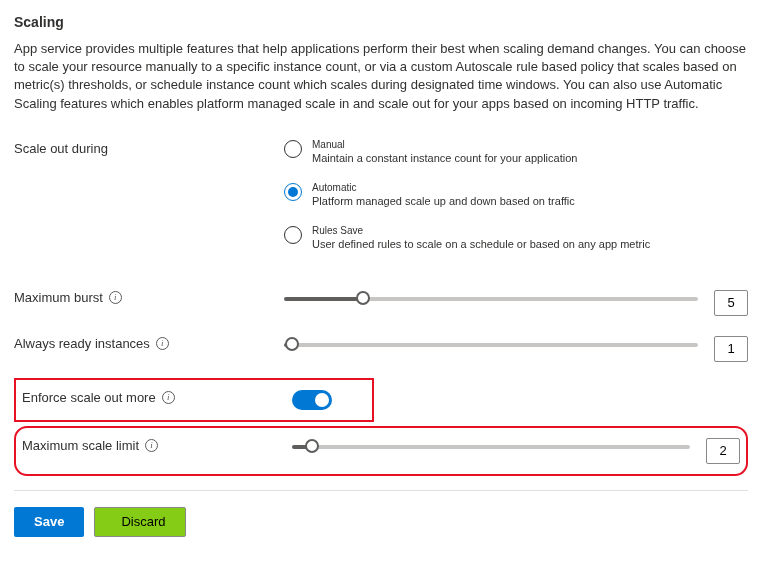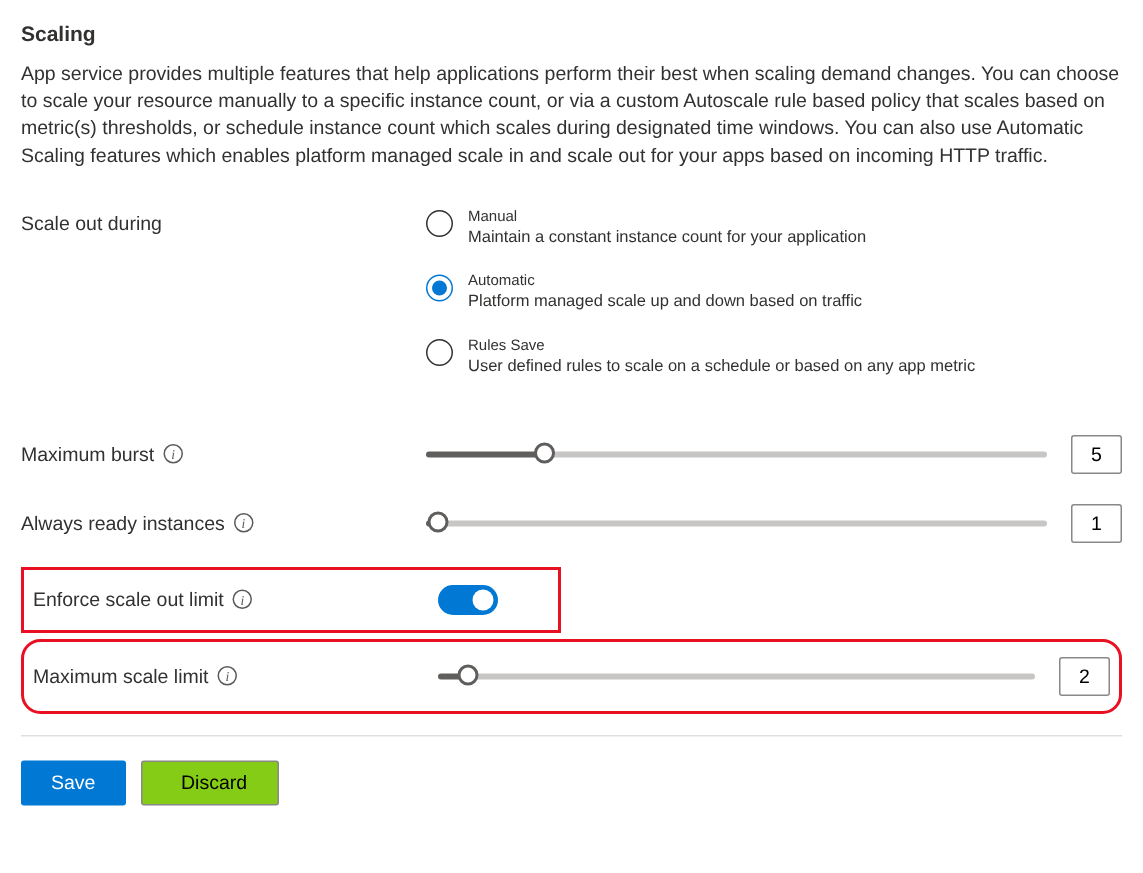--- a/index.html
+++ b/index.html
@@ -73,21 +73,21 @@
     align-items: center;
     justify-content: center;
     font-size: 9px;
     color: #5a5a5a;
     font-style: italic;
     font-family: Georgia, serif;
     cursor: pointer;
   }
   .section-row {
     display: flex;
-    align-items: center;
+    align-items: flex-start;
     padding: 10px 0;
   }
   .section-label {
     width: 270px;
     display: flex;
     align-items: center;
     gap: 6px;
   }
   .slider-wrap {
     flex: 1;
@@ -162,21 +162,21 @@
     height: 30px;
     padding: 0 20px;
     font-size: 13px;
     border-radius: 2px;
     cursor: pointer;
   }
   .btn.primary {
     background: #0078d4;
     color: #fff;
     border: none;
-    font-weight: 400;
+    font-weight: 700;
   }
   .btn.secondary {
     background: #84cc16;
     border: 1px solid #8a8886;
     padding-left: 26px;
   }
 </style>
 </head>
 <body>
 
@@ -242,21 +242,21 @@
       <div class="track-inactive" style="left:2%"></div>
       <div class="thumb" style="left:2%"></div>
     </div>
   </div>
   <input class="value-box" value="1" style="">
 </div>
 
 <div class="highlight-box" style="margin:6px 0 4px 0; width:360px;">
   <div class="section-row" style="padding:10px 6px;">
     <div class="section-label">
-      <span>Enforce scale out limit</span>
+      <span>Enforce scale out more</span>
       <span class="info-icon">i</span>
     </div>
     <div class="toggle">
       <div class="toggle-knob"></div>
     </div>
   </div>
 </div>
 
 <div class="highlight-box" style="margin-bottom:6px;border-radius:13px;">
   <div class="section-row" style="padding:10px 6px;">

